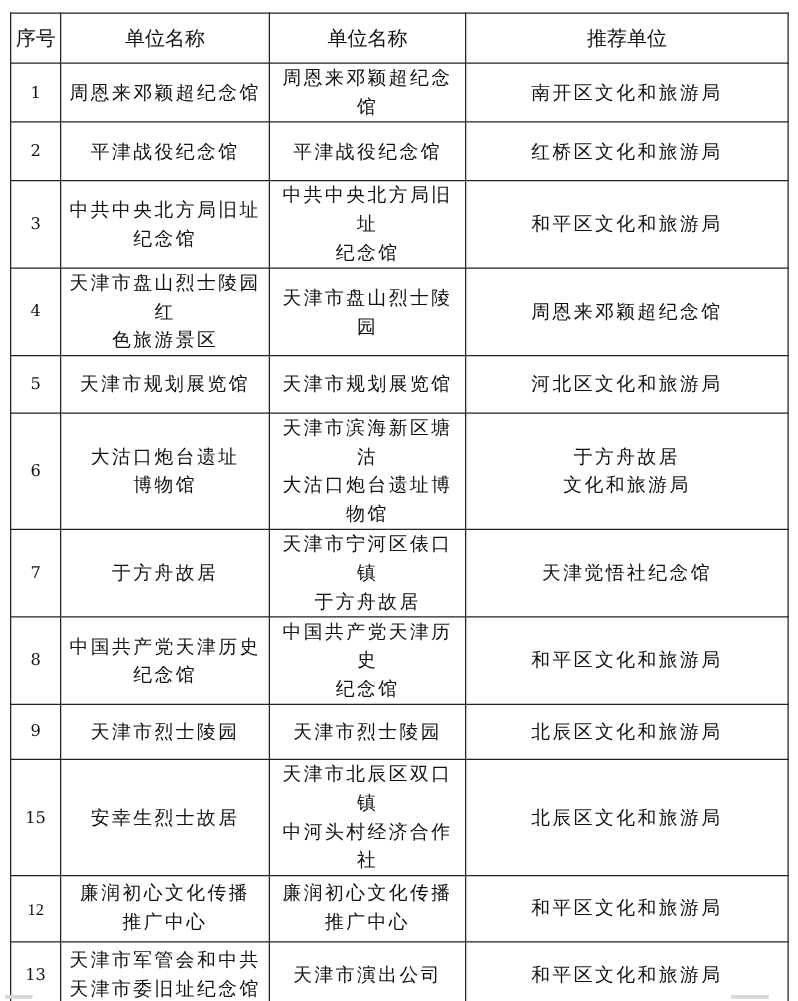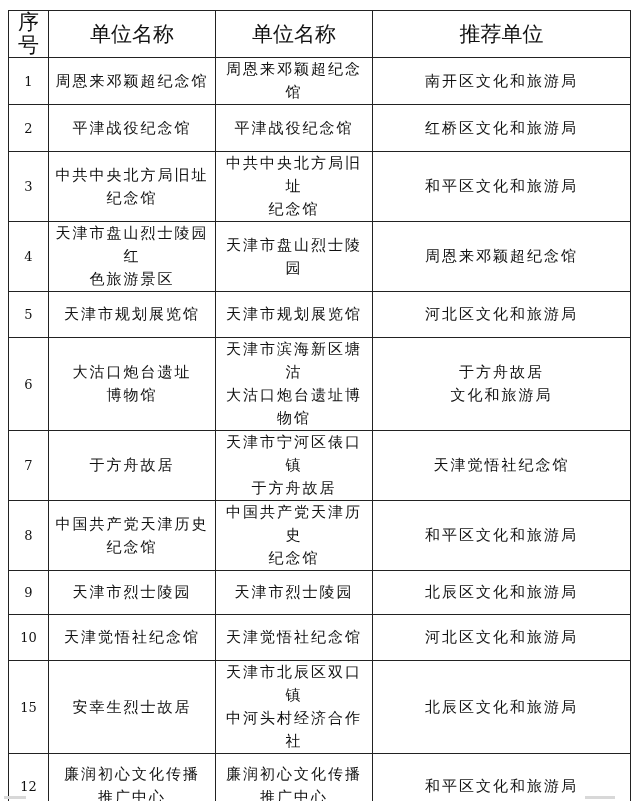--- a/index.html
+++ b/index.html
@@ -3,21 +3,21 @@
 <meta charset="utf-8">
 <style>
   html, body { margin: 0; padding: 0; background: #ffffff; }
   body { width: 638px; height: 801px; position: relative; overflow: hidden;
          font-family: "DejaVu Serif", "Liberation Serif", serif; color: #111; }
   table { position: absolute; left: 8px; top: 10px; width: 622px;
           border-collapse: collapse; table-layout: fixed; }
   td, th { border: 1.5px solid #222; text-align: center; vertical-align: middle;
            padding: 0 2px; font-weight: normal; font-size: 15px; line-height: 23px;
            letter-spacing: 2px; white-space: pre-line; }
-  th { font-size: 21px; letter-spacing: 0; }
+  th { font-size: 16px; letter-spacing: 0; }
   td.num { font-size: 13px; letter-spacing: 0; }
   col.c0 { width: 40px; } col.c1 { width: 167px; } col.c2 { width: 157px; } col.c3 { width: 258px; }
   .bottom-mark { position: absolute; height: 3px; background: #d8d8d8; top: 796px; }
 </style>
 </head>
 <body>
 
 <table>
   <colgroup>
       <col class="c0">
@@ -90,34 +90,28 @@
         <td>中国共产党天津历史
 纪念馆</td>
         <td>和平区文化和旅游局</td>
       </tr>
       <tr style="height: 44px;">
         <td class="num">9</td>
         <td>天津市烈士陵园</td>
         <td>天津市烈士陵园</td>
         <td>北辰区文化和旅游局</td>
       </tr>
-      <tr style="height: 46px;">
-        <td class="num">10</td>
-        <td>天津觉悟社纪念馆</td>
-        <td>天津觉悟社纪念馆</td>
-        <td>河北区文化和旅游局</td>
-      </tr>
       <tr style="height: 50px;">
         <td class="num">15</td>
         <td>安幸生烈士故居</td>
         <td>天津市北辰区双口镇
 中河头村经济合作社</td>
         <td>北辰区文化和旅游局</td>
       </tr>
-      <tr style="height: 65px;">
+      <tr style="height: 53px; font-family: Liberation Serif, serif;">
         <td class="num">12</td>
         <td>廉润初心文化传播
 推广中心</td>
         <td>廉润初心文化传播
 推广中心</td>
         <td>和平区文化和旅游局</td>
       </tr>
       <tr style="height: 53px;">
         <td class="num">13</td>
         <td>天津市军管会和中共

